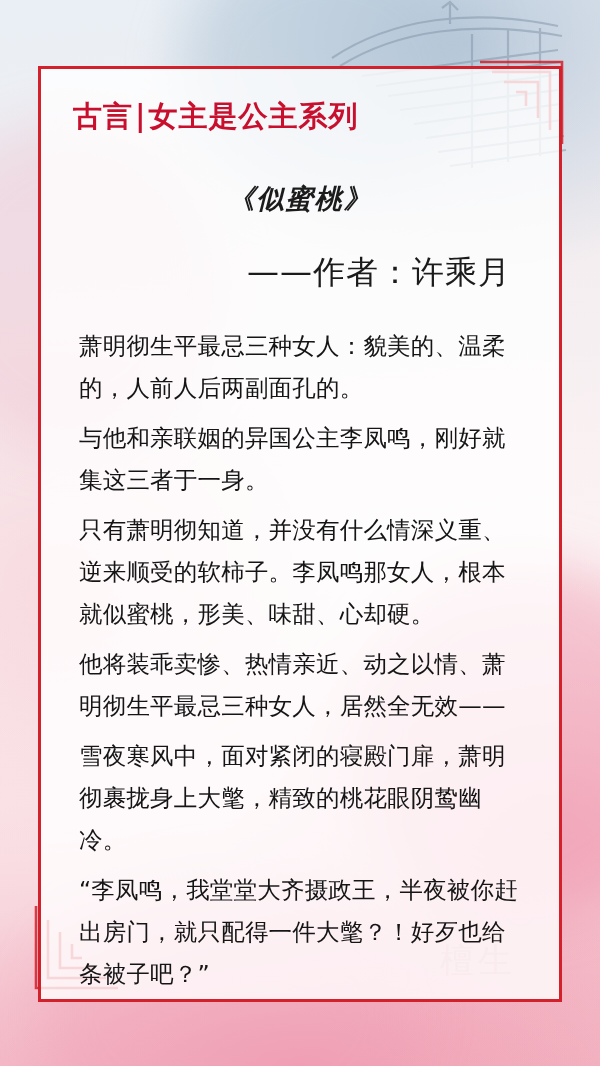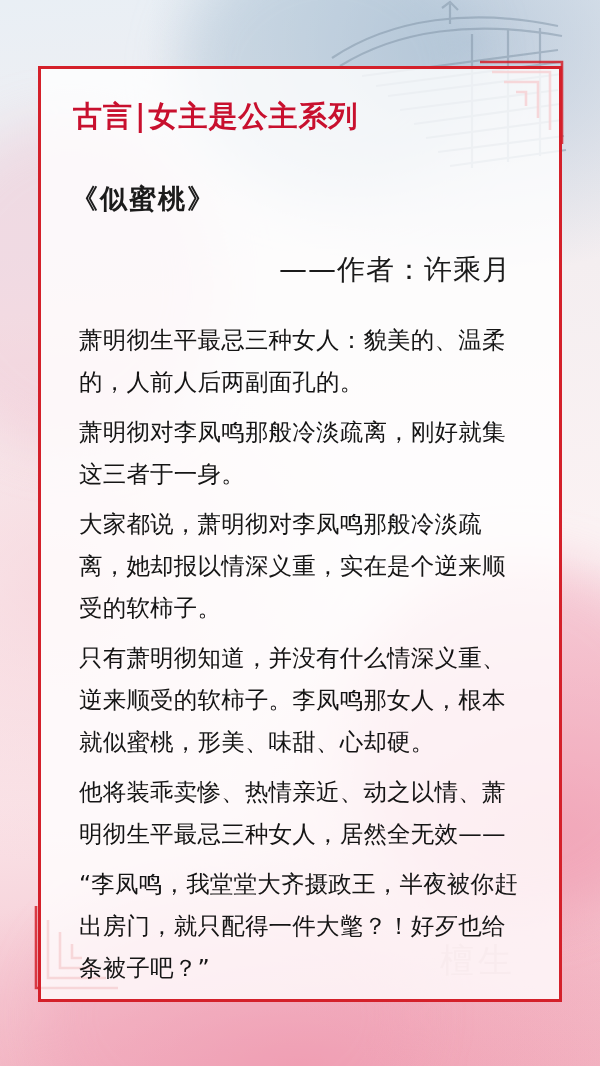--- a/index.html
+++ b/index.html
@@ -94,32 +94,34 @@
     margin: 2px 0 0 2px;
     white-space: nowrap;
   }
   .headline .bar {
     display: inline-block;
     margin: 0 2px;
     color: #c8102e;
   }
 
   .title {
+    text-align: center;
     font-family: "DejaVu Serif", serif;
     font-weight: bold;
+    font-style: italic;
     font-size: 27px;
     color: #1b1b1b;
     margin-top: 44px;
     letter-spacing: 2px;
   }
 
   .author {
     text-align: right;
     font-family: "DejaVu Sans", sans-serif;
-    font-size: 28px;
+    font-size: 32px;
     color: #1b1b1b;
     margin-top: 34px;
     padding-right: 18px;
     letter-spacing: 1px;
   }
 
   .body-text {
     margin-top: 30px;
     font-family: "DejaVu Sans", sans-serif;
     font-size: 23.5px;
@@ -188,22 +190,22 @@
       <div class="headline">
         <span>古言</span><span class="bar">|</span><span>女主是公主系列</span>
       </div>
 
       <div class="title">《似蜜桃》</div>
 
       <div class="author">——作者：许乘月</div>
 
       <div class="body-text">
         <p class="para">萧明彻生平最忌三种女人：貌美的、温柔的，人前人后两副面孔的。</p>
-        <p class="para">萧明彻对李凤鸣那般冷淡疏离，刚好就集这三者于一身。</p>
-        <p class="para">大家都说，萧明彻对李凤鸣那般冷淡疏离，她却报以情深义重，实在是个逆来顺受的软柿子。</p>
+        <p class="para">与他和亲联姻的异国公主李凤鸣，刚好就集这三者于一身。</p>
         <p class="para">只有萧明彻知道，并没有什么情深义重、逆来顺受的软柿子。李凤鸣那女人，根本就似蜜桃，形美、味甜、心却硬。</p>
         <p class="para">他将装乖卖惨、热情亲近、动之以情、萧明彻生平最忌三种女人，居然全无效——</p>
+        <p class="para">雪夜寒风中，面对紧闭的寝殿门扉，萧明彻裹拢身上大氅，精致的桃花眼阴鸷幽冷。</p>
         <p class="para">“李凤鸣，我堂堂大齐摄政王，半夜被你赶出房门，就只配得一件大氅？！好歹也给条被子吧？”</p>
       </div>
 
     </div>
   </div>
 </div>
 
 </body></html>

